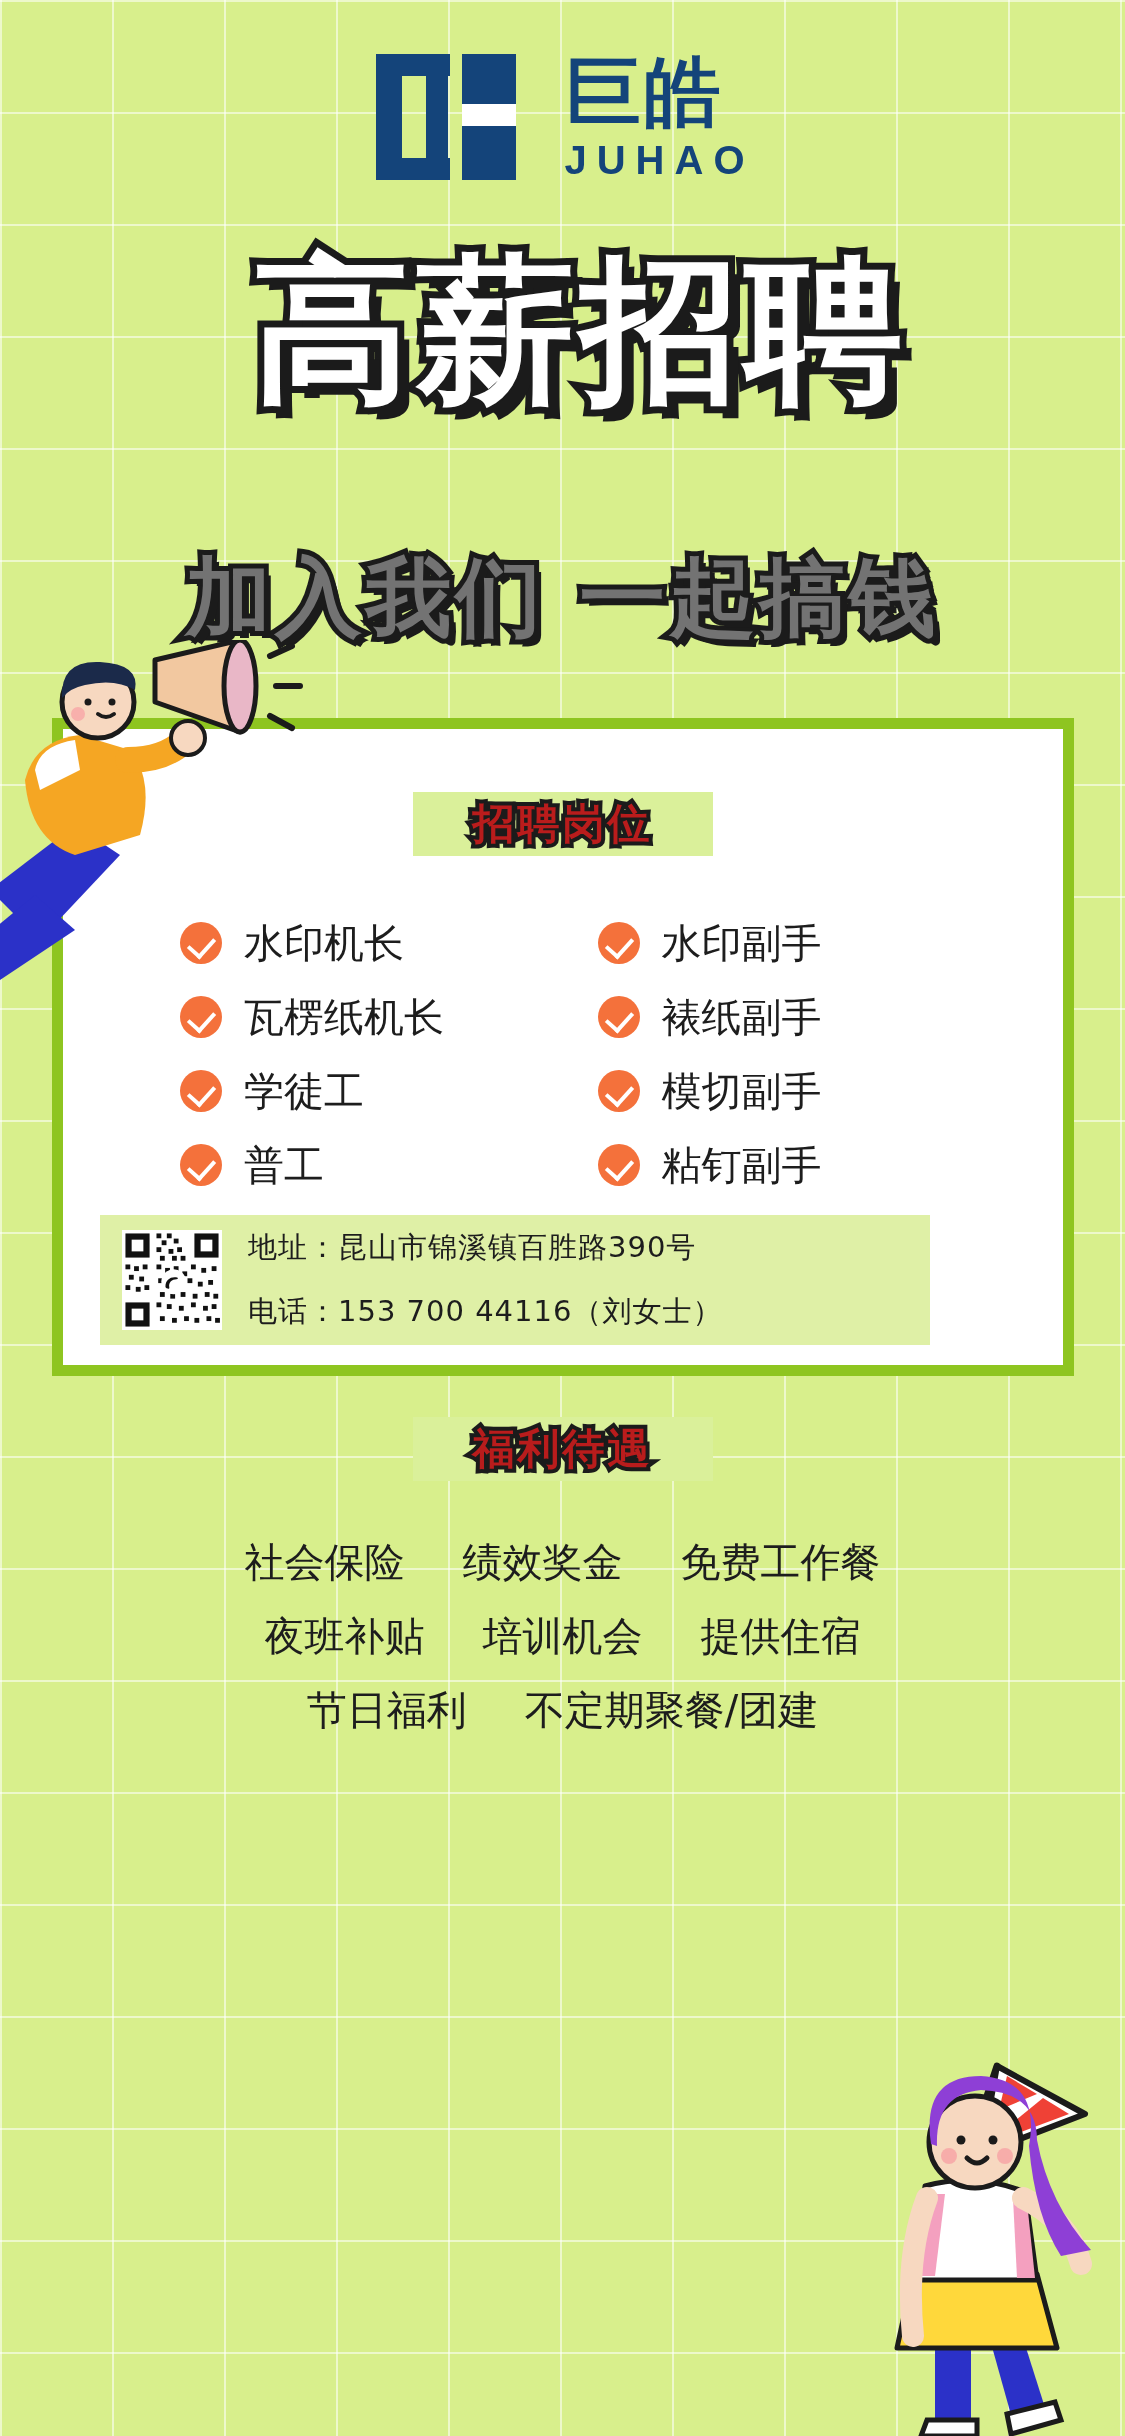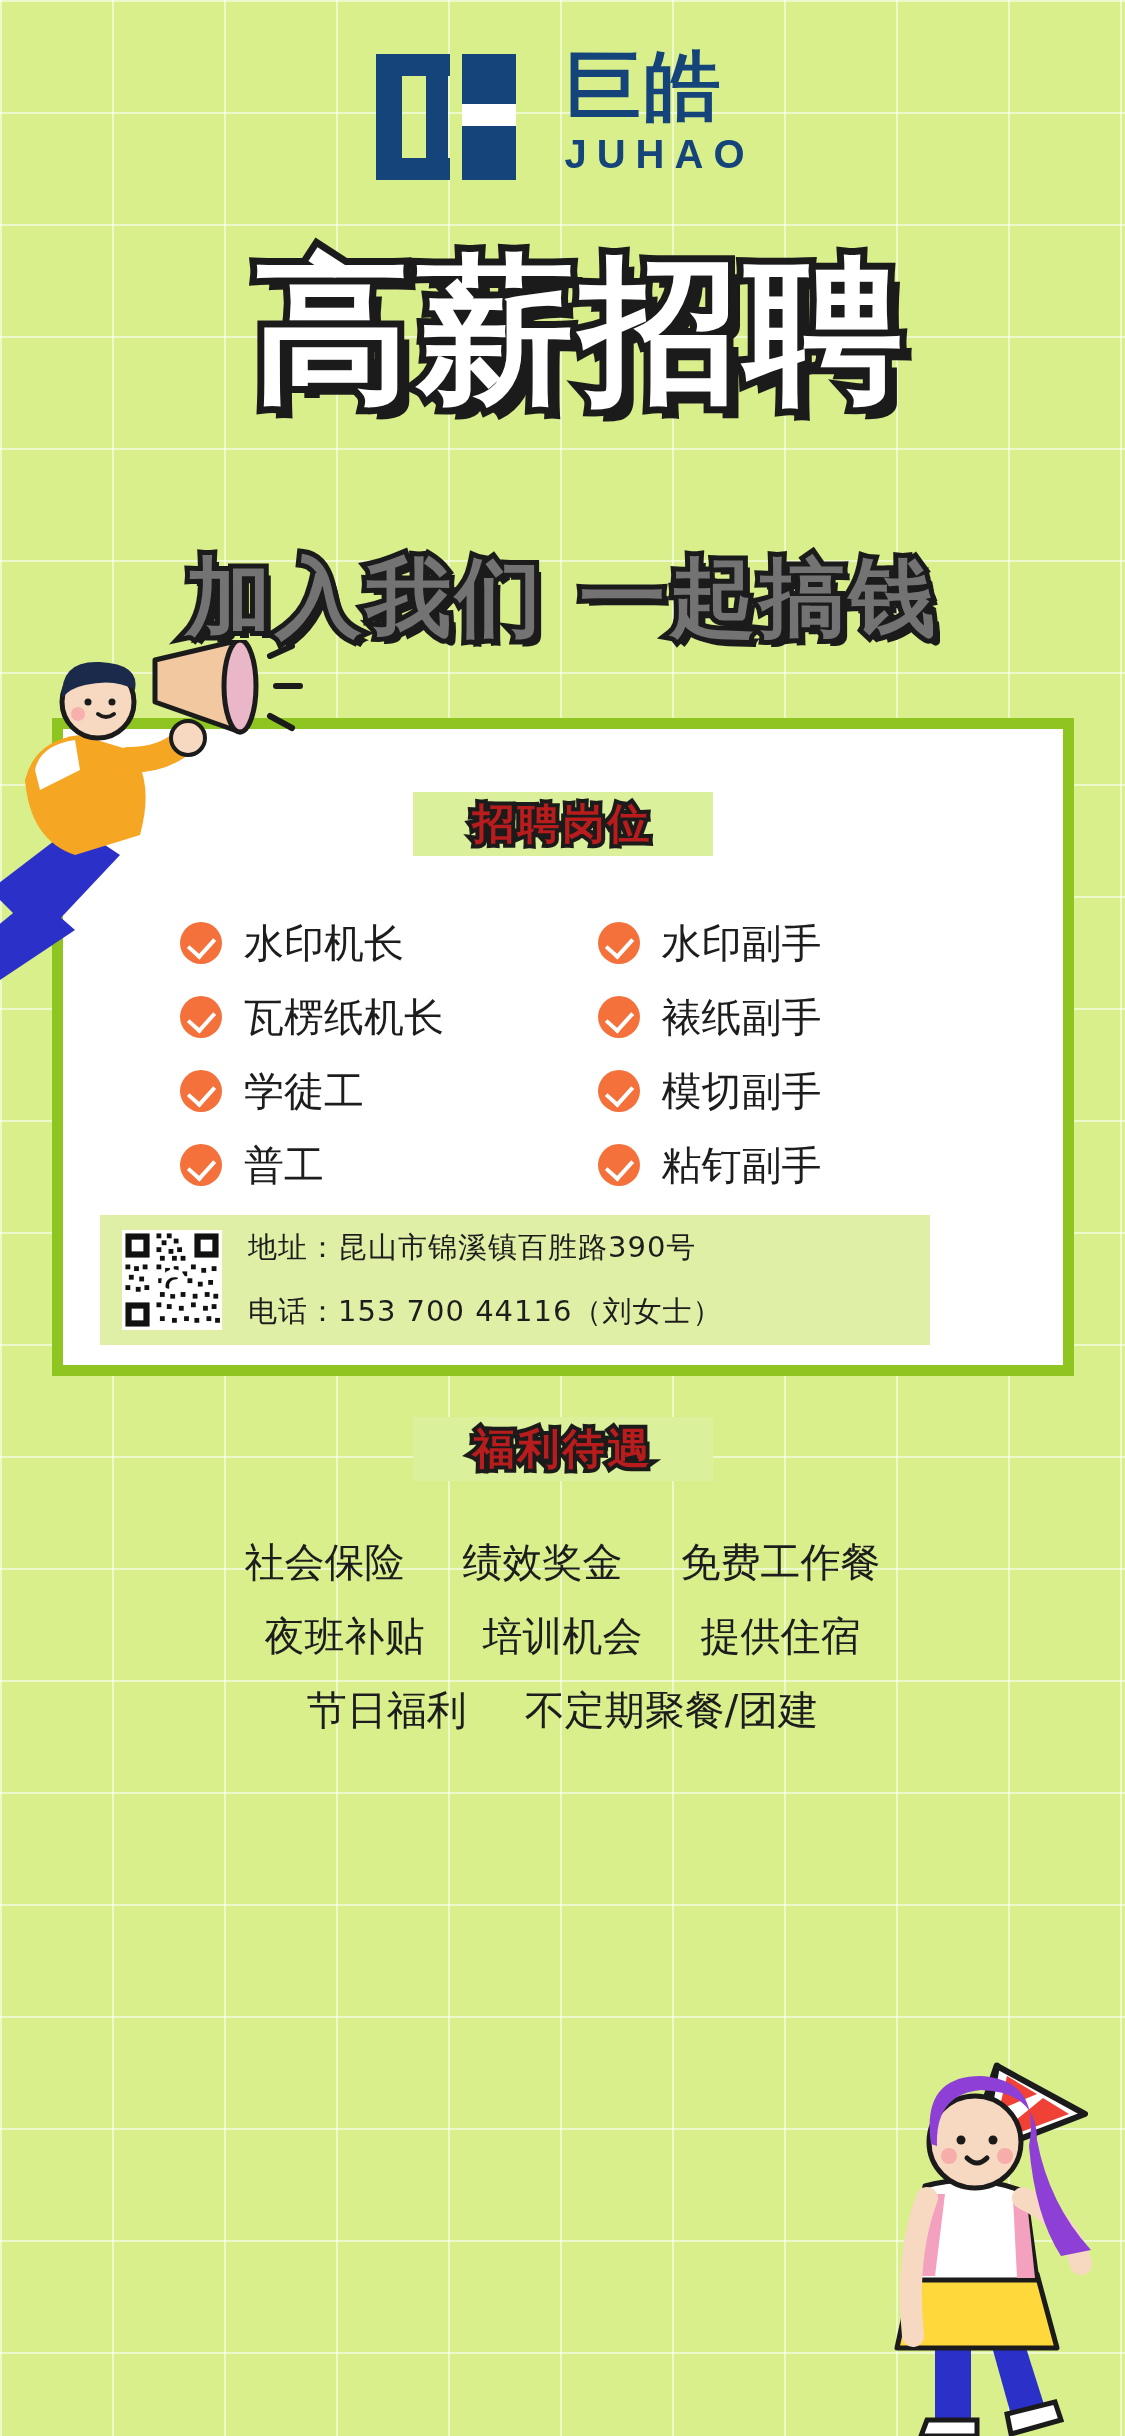--- a/index.html
+++ b/index.html
@@ -13,21 +13,21 @@
     background-color: #d8ef8c;
     background-image:
       linear-gradient(to right, rgba(255,255,255,0.55) 2px, transparent 2px),
       linear-gradient(to bottom, rgba(255,255,255,0.55) 2px, transparent 2px);
     background-size: 112px 112px;
   }
 
   
   .logo-wrap {
     position: absolute; top: 48px; left: 0; width: 100%;
-    display: flex; justify-content: center; gap: 42px;
+    display: flex; align-items: center; justify-content: center; gap: 42px;
   }
   .logo-mark { width: 152px; height: 138px; }
   .logo-text { display: flex; flex-direction: column; align-items: flex-start; }
   .logo-cn {
     font-size: 76px; font-weight: 700; color: #14447a;
     letter-spacing: 4px; line-height: 1;
   }
   .logo-en {
     font-size: 40px; font-weight: 700; color: #14447a;
     letter-spacing: 10px; margin-top: 10px; line-height: 1;

